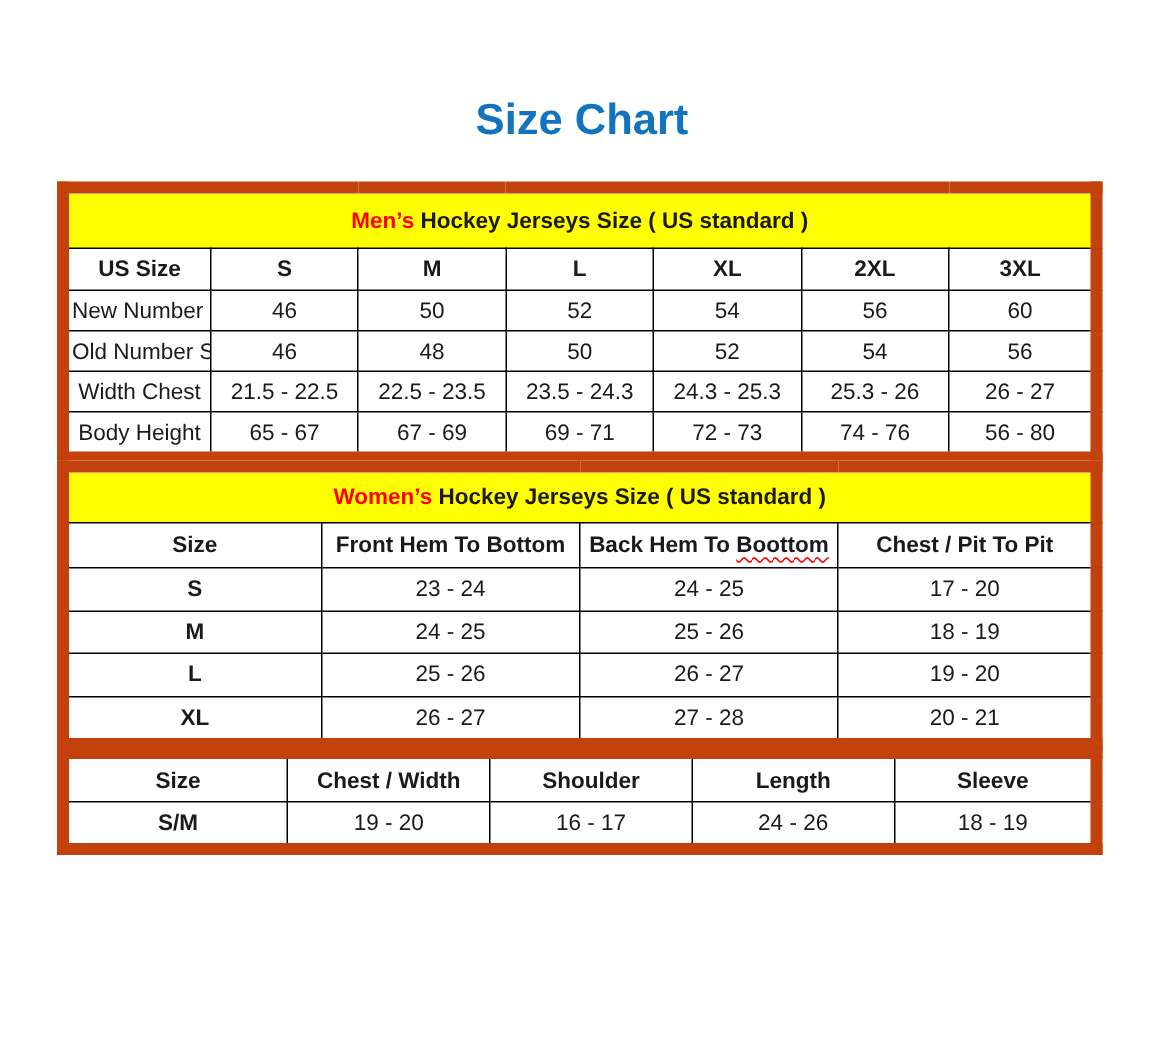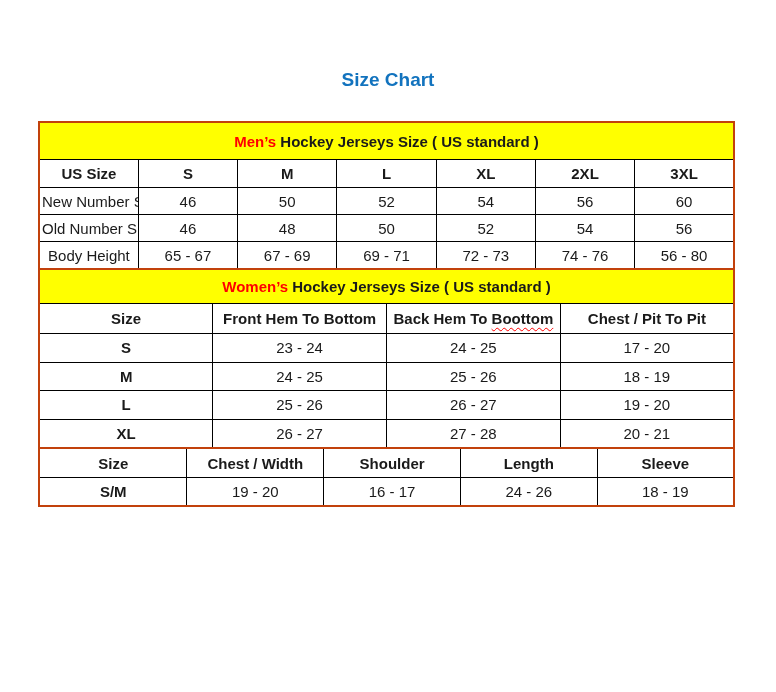--- a/index.html
+++ b/index.html
@@ -11,21 +11,21 @@
     overflow: hidden;
     font-family: "Liberation Sans", sans-serif;
   }
   .page { position: relative; width: 776px; height: 692px; background: #fff; }
   h1.title {
     margin: 0;
     padding-top: 62px;
     height: 36px;
     line-height: 36px;
     text-align: center;
-    font-size: 19px;
+    font-size: 29px;
     font-weight: bold;
     color: var(--title_blue, #1273BE);
     letter-spacing: 0px;
   }
   .chart {
     position: absolute;
     left: 38px;
     top: 121px;
     width: 697px;
   }
@@ -39,21 +39,21 @@
   table.sizes th, table.sizes td {
     border: 1.5px solid #000;
     padding: 0 2px;
     text-align: center;
     vertical-align: middle;
     color: #1a1a1a;
     font-size: 15px;
     white-space: nowrap;
     overflow: hidden;
   }
-  table.sizes { border: 2px solid #c2410c; }
+  table.sizes { border: 8px solid #c2410c; }
   th.section {
     background: var(--section_yellow, #FFFF00);
     font-size: 16.5px;
     font-weight: bold;
     color: #000;
   }
   th.section .hl { color: var(--section_red, #FF0000); }
   th.colhead { font-weight: bold; font-size: 15px; color: #000; }
   td.rowlabel { font-size: 15px; }
   .womens td.rowlabel, .youth td.rowlabel { font-weight: bold; }
@@ -107,20 +107,29 @@
             <td>60</td>
           </tr>
           <tr class="data-row">
             <td class="rowlabel">Old Number Size</td>
             <td>46</td>
             <td>48</td>
             <td>50</td>
             <td>52</td>
             <td>54</td>
             <td>56</td>
+          </tr>
+          <tr class="data-row">
+            <td class="rowlabel">Width Chest</td>
+            <td>21.5 - 22.5</td>
+            <td>22.5 - 23.5</td>
+            <td>23.5 - 24.3</td>
+            <td>24.3 - 25.3</td>
+            <td>25.3 - 26</td>
+            <td>26 - 27</td>
           </tr>
           <tr class="data-row">
             <td class="rowlabel">Body Height</td>
             <td>65 - 67</td>
             <td>67 - 69</td>
             <td>69 - 71</td>
             <td>72 - 73</td>
             <td>74 - 76</td>
             <td>56 - 80</td>
           </tr>

